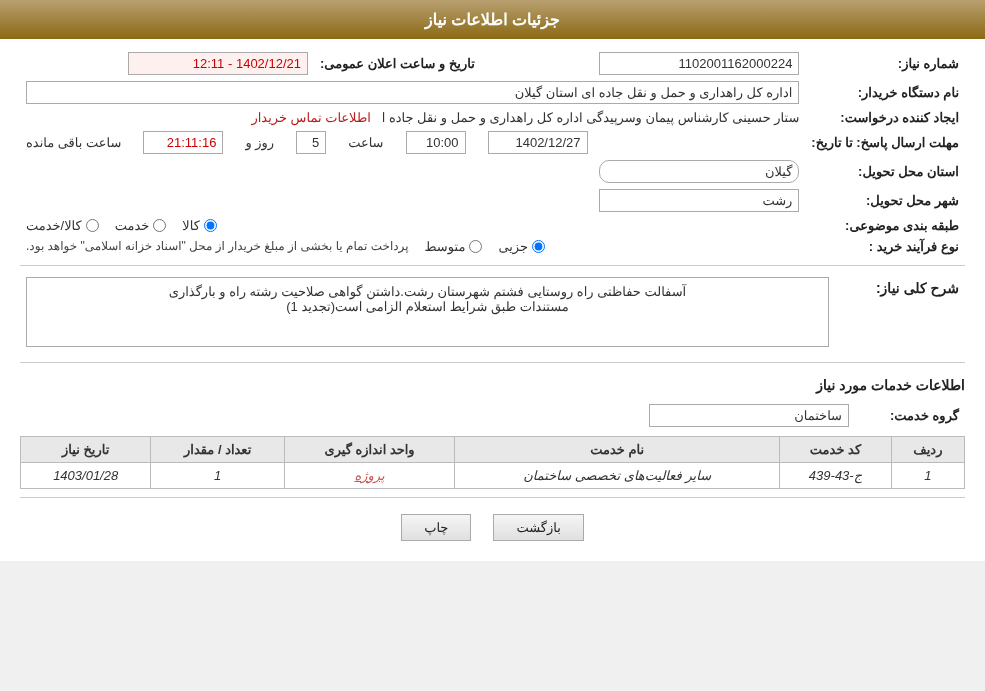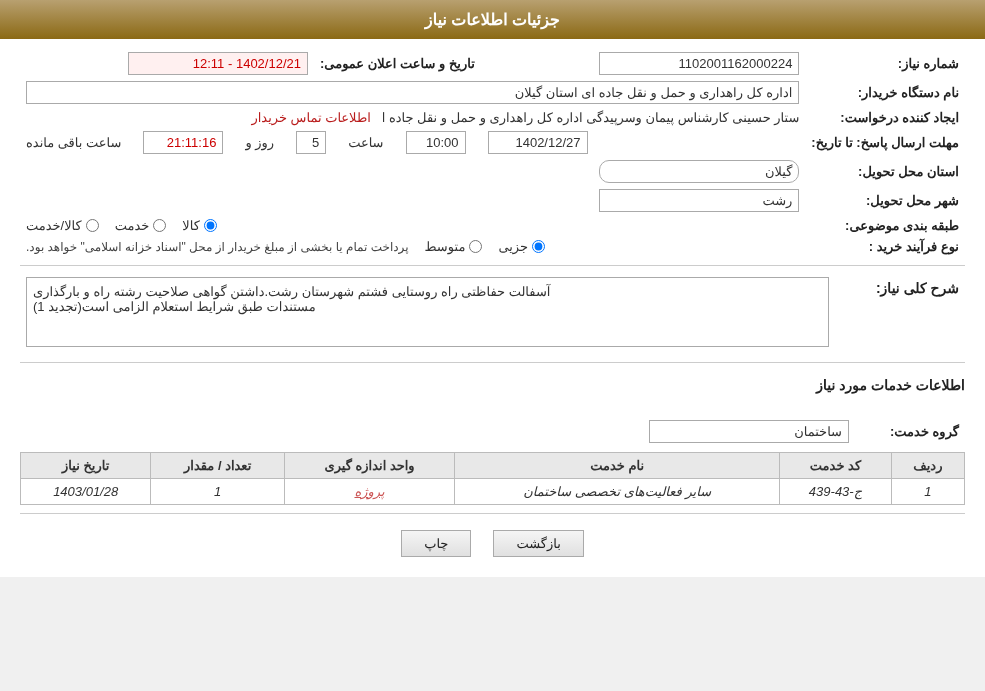--- a/index.html
+++ b/index.html
@@ -23,21 +23,21 @@
       padding: 10px 0;
       font-size: 16px;
       font-weight: bold;
     }
     .content {
       padding: 10px 20px;
     }
     .section-title {
       font-weight: bold;
       font-size: 14px;
-      margin: 14px 0 24px 0;
+      margin: 14px 0 8px 0;
       color: #222;
     }
     .info-table {
       width: 100%;
       border-collapse: collapse;
       margin-bottom: 6px;
     }
     .info-table td {
       padding: 3px 6px;
       vertical-align: middle;
@@ -90,27 +90,27 @@
       border-top: 1px solid #ccc;
       margin: 8px 0;
     }
     .description-box {
       border: 1px solid #aaa;
       background: #fff;
       padding: 6px;
       min-height: 70px;
       width: 100%;
       margin-bottom: 4px;
-      text-align: left;
+      text-align: center;
     }
     .radio-group {
       display: flex;
       flex-direction: row-reverse;
       gap: 16px;
-      align-items: flex-end;
+      align-items: flex-start;
     }
     .radio-item {
       display: flex;
       align-items: center;
       gap: 4px;
       flex-direction: row-reverse;
     }
     
     .data-table {
       width: 100%;

